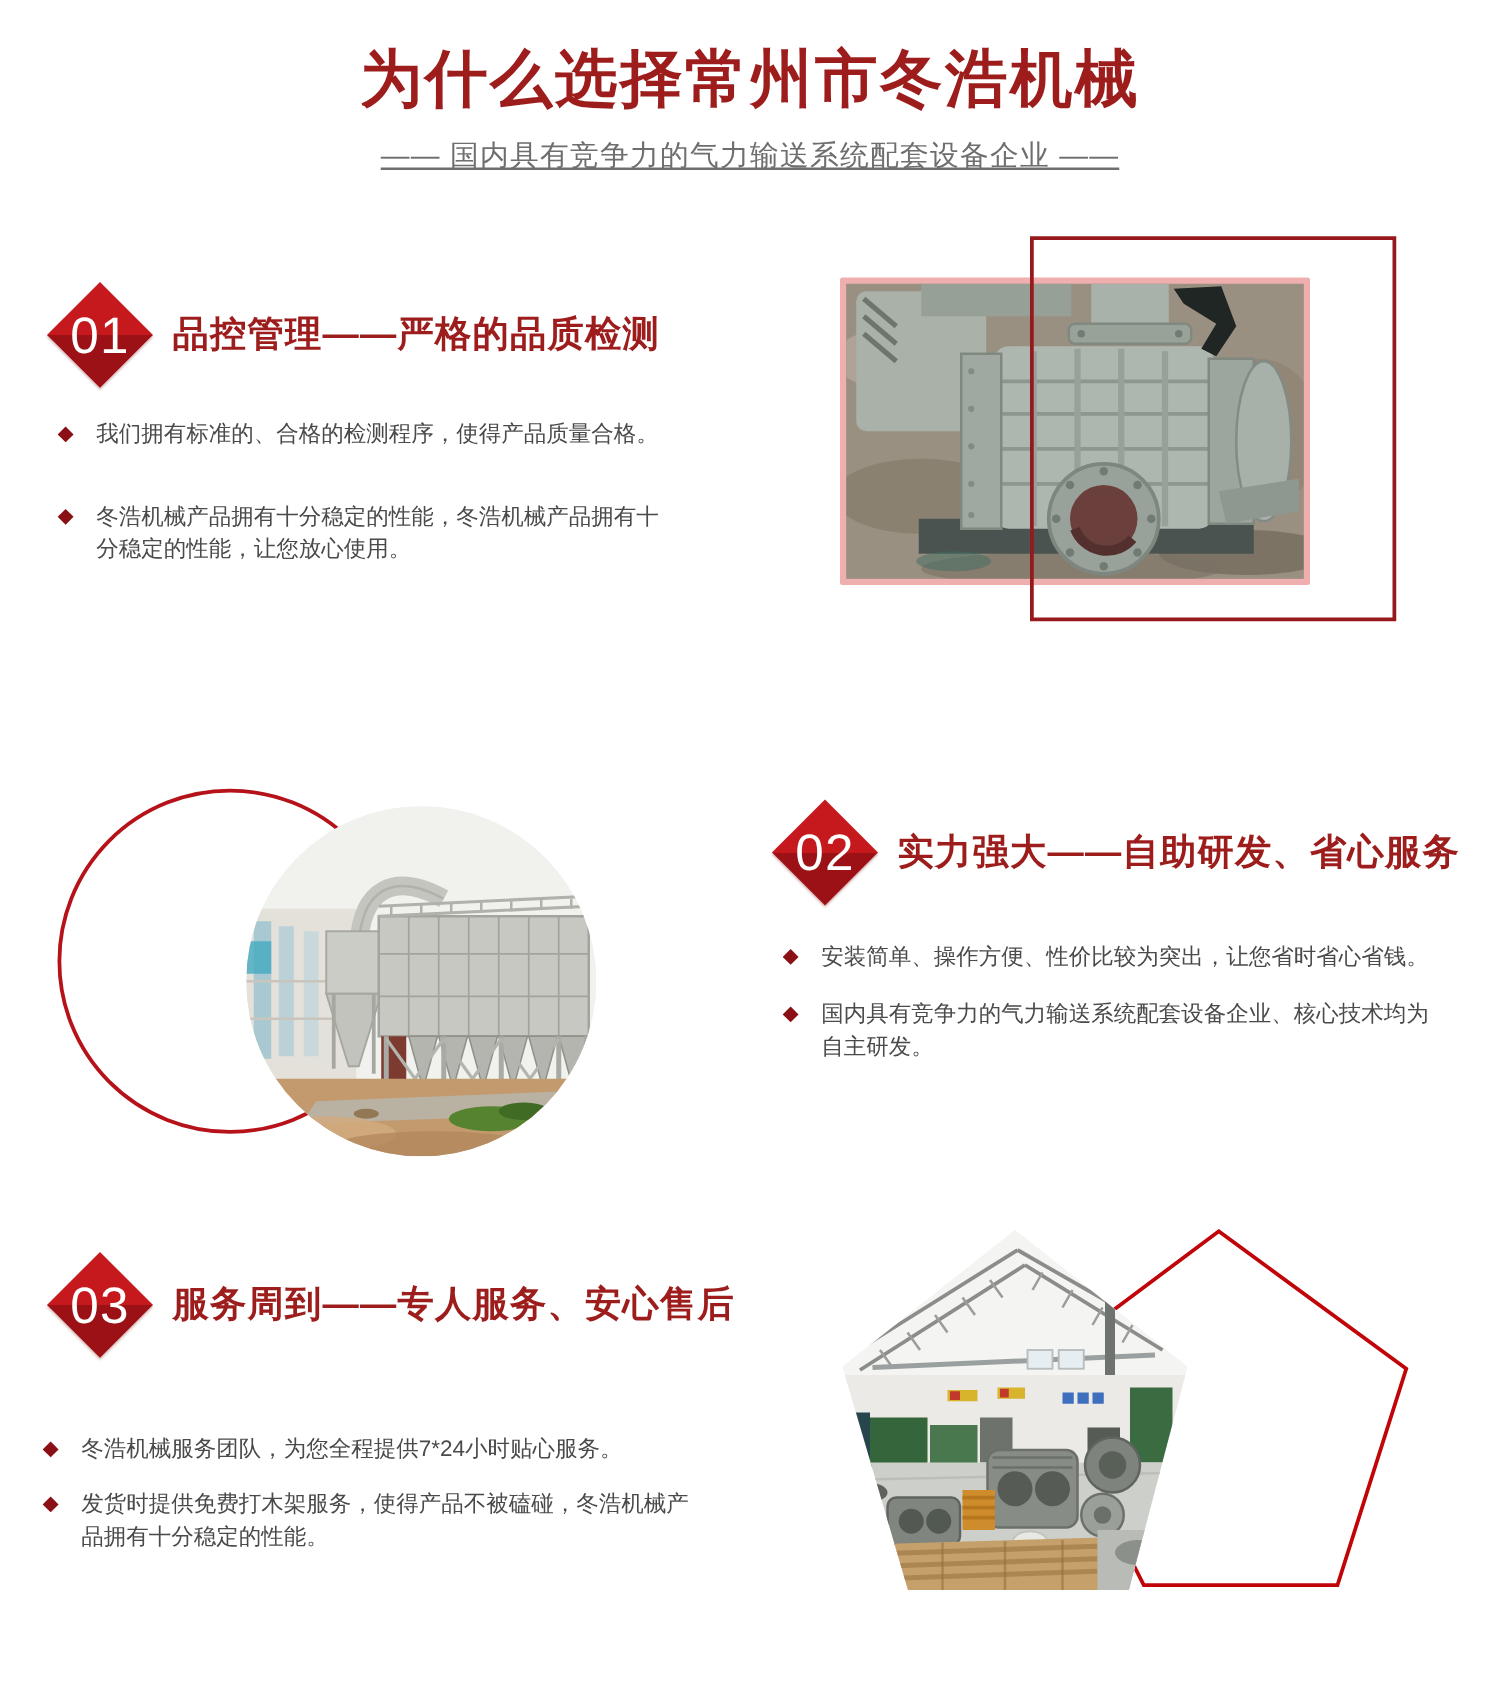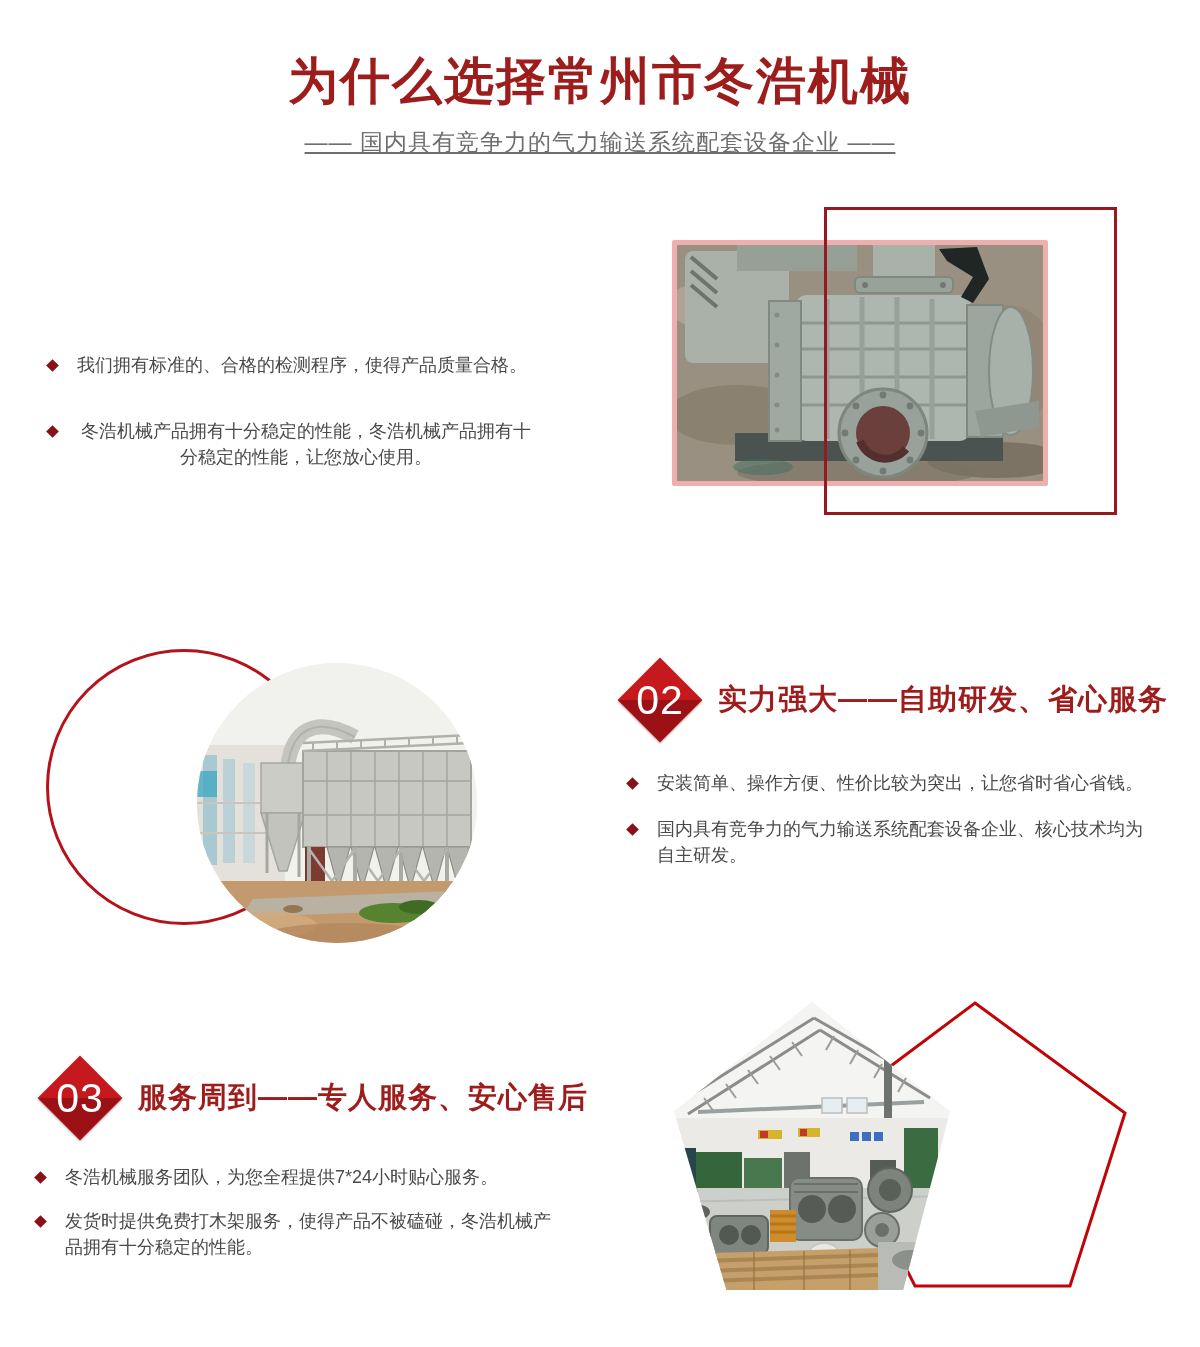--- a/index.html
+++ b/index.html
@@ -1,18 +1,18 @@
 <!DOCTYPE html>
 <html><head>
 <meta charset="utf-8">
 <style>
   * { margin:0; padding:0; box-sizing:border-box; }
   html,body { background:#ffffff; }
   body { font-family:"Liberation Sans","DejaVu Sans",sans-serif; }
-  .canvas { position:relative; width:1200px; height:1282px; background:#fff; overflow:hidden; margin:18px auto; }
+  .canvas { position:relative; width:1200px; height:1282px; background:#fff; overflow:hidden; margin:0 auto; }
 
   
   .page-title { position:absolute; top:32px; left:0; width:100%; text-align:center;
     font-size:50px; line-height:62px; font-weight:700; color:#9d1c1c; letter-spacing:2px; }
   .page-subtitle { position:absolute; top:108px; left:0; width:100%; text-align:center;
     font-size:23px; line-height:32px; color:#6e6e6e; letter-spacing:1px;text-decoration:underline; }
 
   
   .sec-head { position:absolute; display:flex; align-items:center; gap:16px; height:84px; }
   .badge { position:relative; width:84px; height:84px; flex:0 0 84px; }
@@ -55,22 +55,29 @@
   svg { display:block; }
 </style>
 </head>
 <body>
 
 <div class="canvas">
 
   <h1 class="page-title">为什么选择常州市冬浩机械</h1>
   <div class="page-subtitle">—— 国内具有竞争力的气力输送系统配套设备企业 ——</div>
 
-
-  <ul class="bullets b1" style="left:48px; top:334px;text-align:center;">
+  <div class="sec-head" style="left:38px; top:226px;">
+    <div class="badge">
+      <div class="diamond"></div>
+      <div class="num">01</div>
+    </div>
+    <h2 class="sec-heading">品控管理——严格的品质检测</h2>
+  </div>
+
+  <ul class="bullets b1" style="left:48px; top:334px;">
     <li>
       <span class="mk"></span>
       <span class="btxt">我们拥有标准的、合格的检测程序，使得产品质量合格。</span>
     </li>
     <li>
       <span class="mk"></span>
       <span class="btxt">冬浩机械产品拥有十分稳定的性能，冬浩机械产品拥有十分稳定的性能，让您放心使用。</span>
     </li>
   </ul>
 
@@ -194,21 +201,21 @@
     <li>
       <span class="mk"></span>
       <span class="btxt">安装简单、操作方便、性价比较为突出，让您省时省心省钱。</span>
     </li>
     <li>
       <span class="mk"></span>
       <span class="btxt">国内具有竞争力的气力输送系统配套设备企业、核心技术均为自主研发。</span>
     </li>
   </ul>
 
-  <div class="sec-head" style="left:38px; top:1038px;">
+  <div class="sec-head" style="left:38px; top:1002px;">
     <div class="badge">
       <div class="diamond"></div>
       <div class="num">03</div>
     </div>
     <h2 class="sec-heading">服务周到——专人服务、安心售后</h2>
   </div>
 
   <ul class="bullets b3" style="left:36px; top:1146px;">
     <li>
       <span class="mk"></span>

